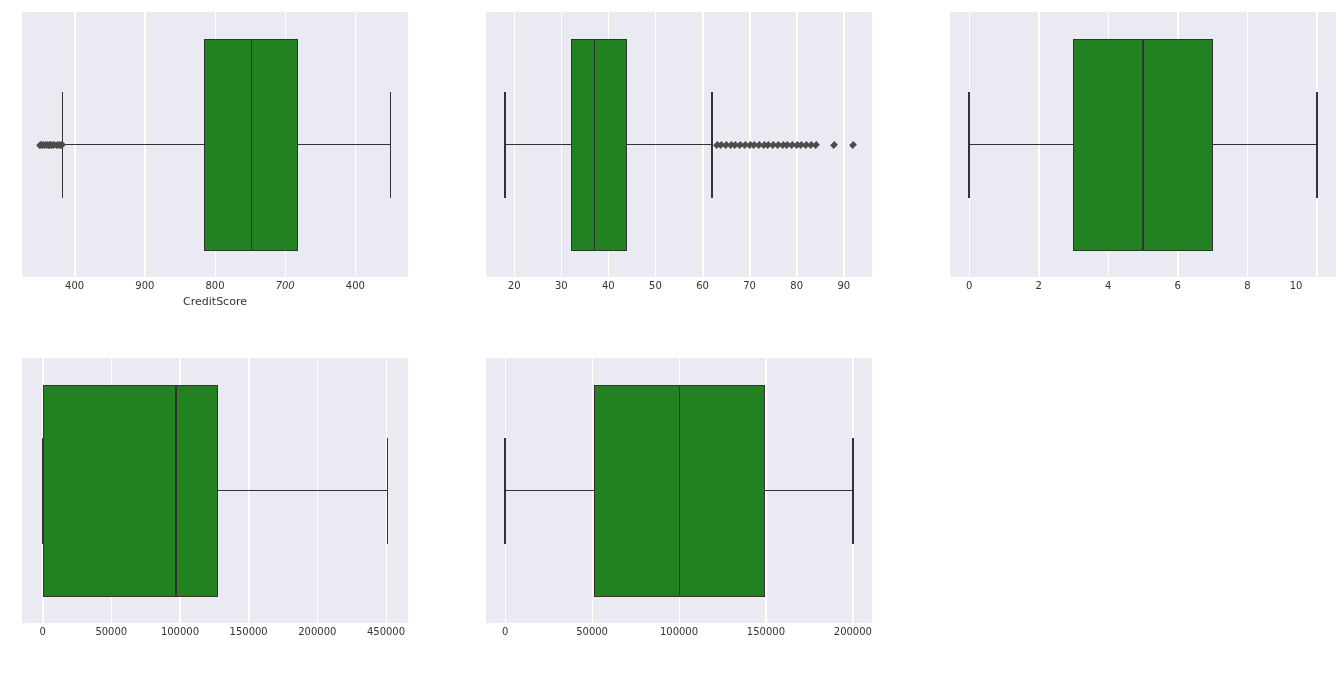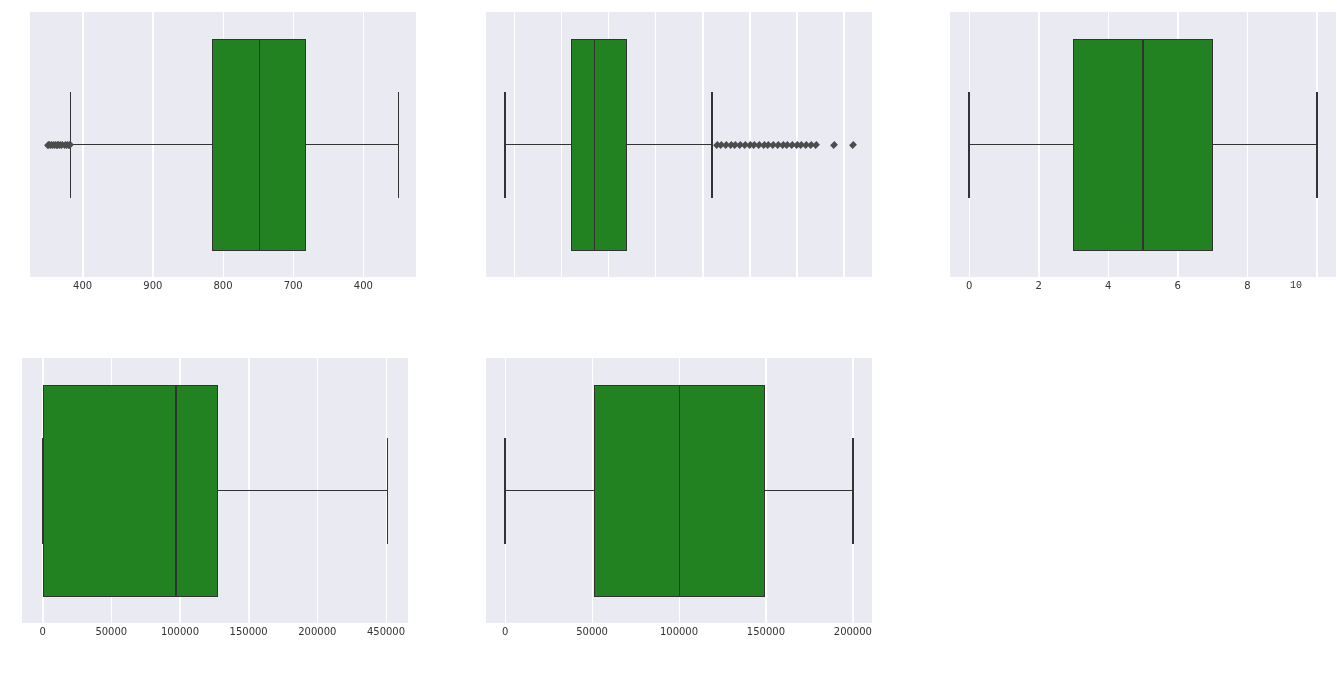--- a/index.html
+++ b/index.html
@@ -13,21 +13,21 @@
   .median{position:absolute;width:1.5px;background:#333;}
   .outlier{position:absolute;width:5px;height:6px;background:#4C4C4C;transform:translate(-50%,-50%) rotate(45deg);}
   .tickrow{position:absolute;left:0;right:0;top:100%;height:30px;}
   .tick{position:absolute;top:3px;font-size:10px;color:#333;transform:translateX(-50%);white-space:nowrap;}
   .xlabel{position:absolute;left:0;right:0;top:100%;margin-top:18px;text-align:center;font-size:11px;color:#333;}
 </style>
 </head>
 <body>
 
 <div class="figure" id="fig">
-    <div class="subplot" style="left: 30px; top: 12px; width: 386px; height: 265px;">
+    <div class="subplot" style="left: 22px; top: 12px; width: 386px; height: 265px;">
       <div class="axes">
         <div class="grid-v" style="left: 52.1364px;"></div>
         <div class="grid-v" style="left: 122.318px;"></div>
         <div class="grid-v" style="left: 192.5px;"></div>
         <div class="grid-v" style="left: 262.682px;"></div>
         <div class="grid-v" style="left: 332.864px;"></div>
         <div class="whisker-line" style="left: 40.7055px; width: 141.065px; top: 131.75px;"></div>
         <div class="whisker-line" style="left: 275.815px; width: 92.64px; top: 131.75px;"></div>
         <div class="cap" style="left: 39.9555px; top: 79.5px; height: 106px;"></div>
         <div class="cap" style="left: 367.705px; top: 79.5px; height: 106px;"></div>
@@ -44,23 +44,24 @@
         <div class="outlier" style="left: 31.5818px; top: 132.5px;"></div>
         <div class="outlier" style="left: 35.0909px; top: 132.5px;"></div>
         <div class="outlier" style="left: 37.1964px; top: 132.5px;"></div>
         <div class="outlier" style="left: 38.6px; top: 132.5px;"></div>
         <div class="outlier" style="left: 40.0036px; top: 132.5px;"></div>
       </div>
       <div class="tickrow">
         <div class="tick" style="left: 52.6364px;">400</div>
         <div class="tick" style="left: 122.818px;">900</div>
         <div class="tick" style="left: 193px;">800</div>
-        <div class="tick" style="left: 263.182px;">700</div>
+        <div class="tick" style="left: 263.182px; font-style: italic;">700</div>
         <div class="tick" style="left: 333.364px;">400</div>
       </div>
+      <div class="xlabel">CreditScore</div>
     </div>
     <div class="subplot" style="left: 486px; top: 12px; width: 386px; height: 265px;">
       <div class="axes">
         <div class="grid-v" style="left: 27.7439px;"></div>
         <div class="grid-v" style="left: 74.8171px;"></div>
         <div class="grid-v" style="left: 121.89px;"></div>
         <div class="grid-v" style="left: 168.963px;"></div>
         <div class="grid-v" style="left: 216.037px;"></div>
         <div class="grid-v" style="left: 263.11px;"></div>
         <div class="grid-v" style="left: 310.183px;"></div>
@@ -89,20 +90,30 @@
         <div class="outlier" style="left: 301.268px; top: 132.5px;"></div>
         <div class="outlier" style="left: 305.976px; top: 132.5px;"></div>
         <div class="outlier" style="left: 310.683px; top: 132.5px;"></div>
         <div class="outlier" style="left: 315.39px; top: 132.5px;"></div>
         <div class="outlier" style="left: 320.098px; top: 132.5px;"></div>
         <div class="outlier" style="left: 324.805px; top: 132.5px;"></div>
         <div class="outlier" style="left: 329.512px; top: 132.5px;"></div>
         <div class="outlier" style="left: 348.341px; top: 132.5px;"></div>
         <div class="outlier" style="left: 367.171px; top: 132.5px;"></div>
       </div>
+      <div class="tickrow">
+        <div class="tick" style="left: 28.2439px;">20</div>
+        <div class="tick" style="left: 75.3171px;">30</div>
+        <div class="tick" style="left: 122.39px;">40</div>
+        <div class="tick" style="left: 169.463px;">50</div>
+        <div class="tick" style="left: 216.537px;">60</div>
+        <div class="tick" style="left: 263.61px;">70</div>
+        <div class="tick" style="left: 310.683px;">80</div>
+        <div class="tick" style="left: 357.756px;">90</div>
+      </div>
     </div>
     <div class="subplot" style="left: 950px; top: 12px; width: 386px; height: 265px;">
       <div class="axes">
         <div class="grid-v" style="left: 18.6261px;"></div>
         <div class="grid-v" style="left: 88.1757px;"></div>
         <div class="grid-v" style="left: 157.725px;"></div>
         <div class="grid-v" style="left: 227.275px;"></div>
         <div class="grid-v" style="left: 296.824px;"></div>
         <div class="grid-v" style="left: 366.374px;"></div>
         <div class="whisker-line" style="left: 19.1261px; width: 104.324px; top: 131.75px;"></div>
@@ -111,21 +122,21 @@
         <div class="cap" style="left: 366.124px; top: 79.5px; height: 106px;"></div>
         <div class="box" style="left: 123.45px; width: 139.099px; top: 26.5px; height: 212px;"></div>
         <div class="median" style="left: 192.25px; top: 26.5px; height: 212px;"></div>
       </div>
       <div class="tickrow">
         <div class="tick" style="left: 19.1261px;">0</div>
         <div class="tick" style="left: 88.6757px;">2</div>
         <div class="tick" style="left: 158.225px;">4</div>
         <div class="tick" style="left: 227.775px;">6</div>
         <div class="tick" style="left: 297.324px;">8</div>
-        <div class="tick" style="left: 346px; font-family: Liberation Mono, monospace;">10</div>
+        <div class="tick" style="left: 346px;">10</div>
       </div>
     </div>
     <div class="subplot" style="left: 22px; top: 358px; width: 386px; height: 265px;">
       <div class="axes">
         <div class="grid-v" style="left: 20.105px;"></div>
         <div class="grid-v" style="left: 88.7883px;"></div>
         <div class="grid-v" style="left: 157.472px;"></div>
         <div class="grid-v" style="left: 226.155px;"></div>
         <div class="grid-v" style="left: 294.838px;"></div>
         <div class="grid-v" style="left: 363.521px;"></div>

